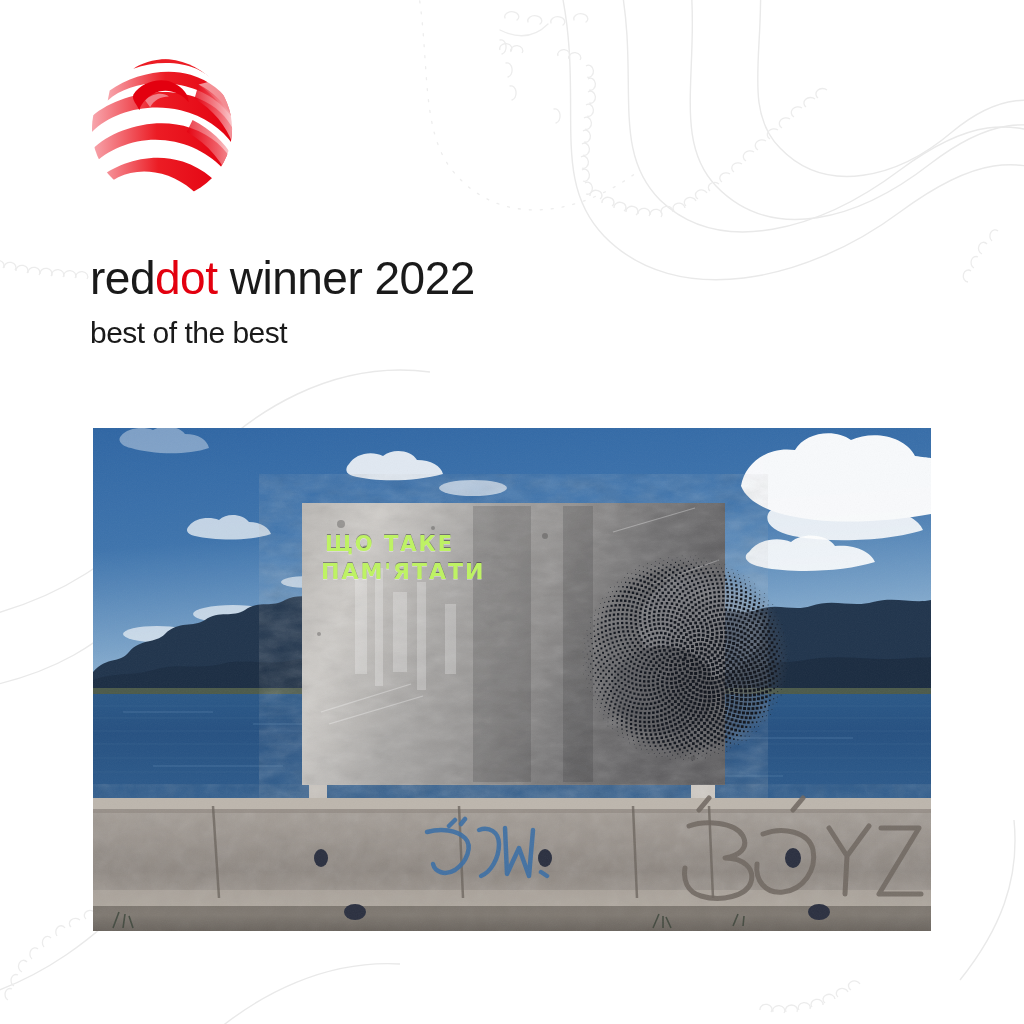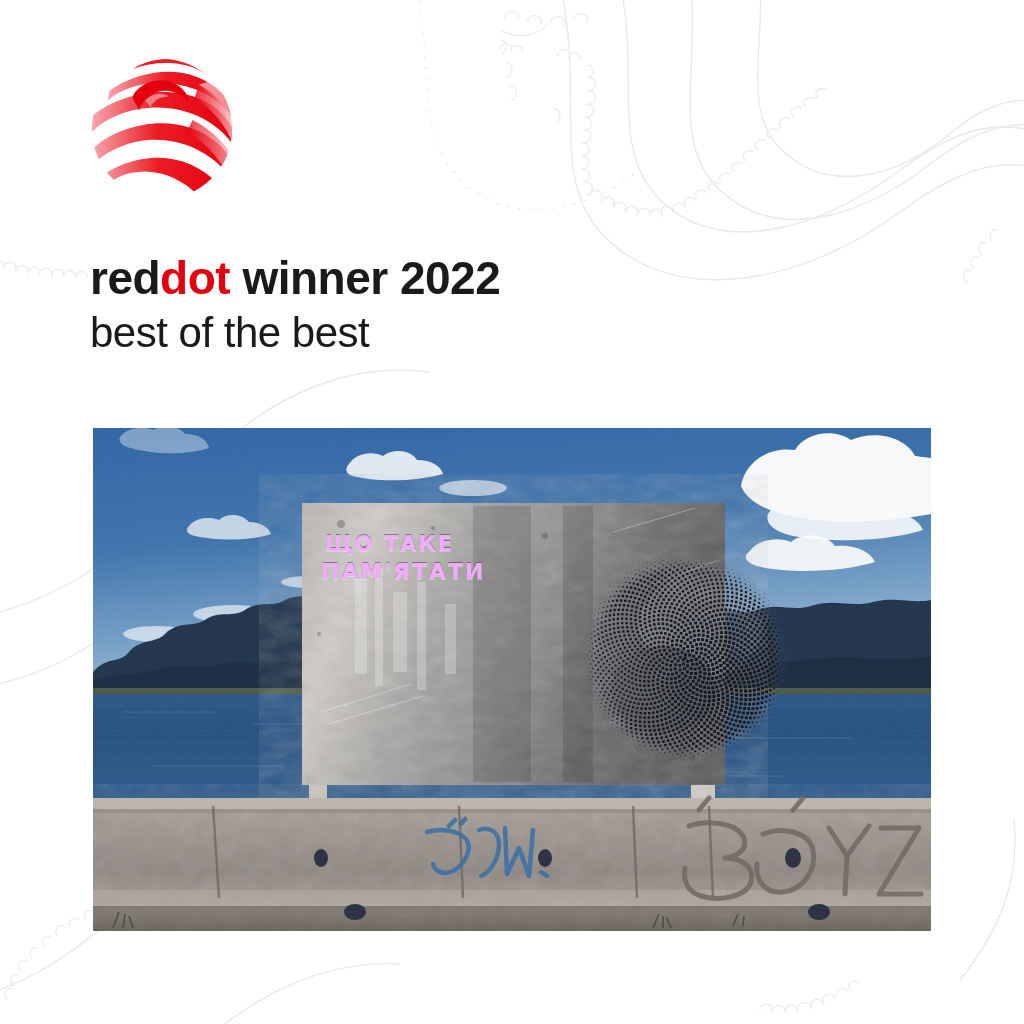--- a/index.html
+++ b/index.html
@@ -20,40 +20,40 @@
   
   #award-block{position:absolute;left:0;top:0;z-index:2;}
   #reddot-logo{
     position:absolute;left:88px;top:55px;width:148px;height:148px;
   }
   #award-text{
     position:absolute;left:90px;top:252px;width:600px;
     color:#1a1a1a;
   }
   .award-line1{
-    font-size:46px;line-height:52px;font-weight:700;letter-spacing:-0.5px;
+    font-size:46px;line-height:52px;font-weight:400;letter-spacing:-0.5px;
     white-space:nowrap;
   }
   .award-line2{
-    font-size:42px;line-height:50px;font-weight:400;letter-spacing:-0.5px;
+    font-size:30px;line-height:50px;font-weight:400;letter-spacing:-0.5px;
     white-space:nowrap;margin-top:4px;
   }
   .red{color:#e3000f;}
 
   
   #photo{
     position:absolute;left:93px;top:428px;width:838px;height:503px;
     overflow:hidden;z-index:3;background:#2f5d8f;
   }
   #photo-svg{display:block;width:838px;height:503px;}
 
   
   .mon-text{
     position:absolute;
-    color:#f0abfc;
+    color:#bef264;
     font-family:"DejaVu Sans", sans-serif;
     font-weight:700;
     letter-spacing:2px;
     text-shadow:0 1px 0 rgba(255,255,255,.35), 0 -1px 0 rgba(0,0,0,.35);
     white-space:nowrap;
     z-index:6;
   }
   #mon-line1{left:232px;top:104px;font-size:21px;}
   #mon-line2{left:228px;top:131px;font-size:22px;}
 </style>

